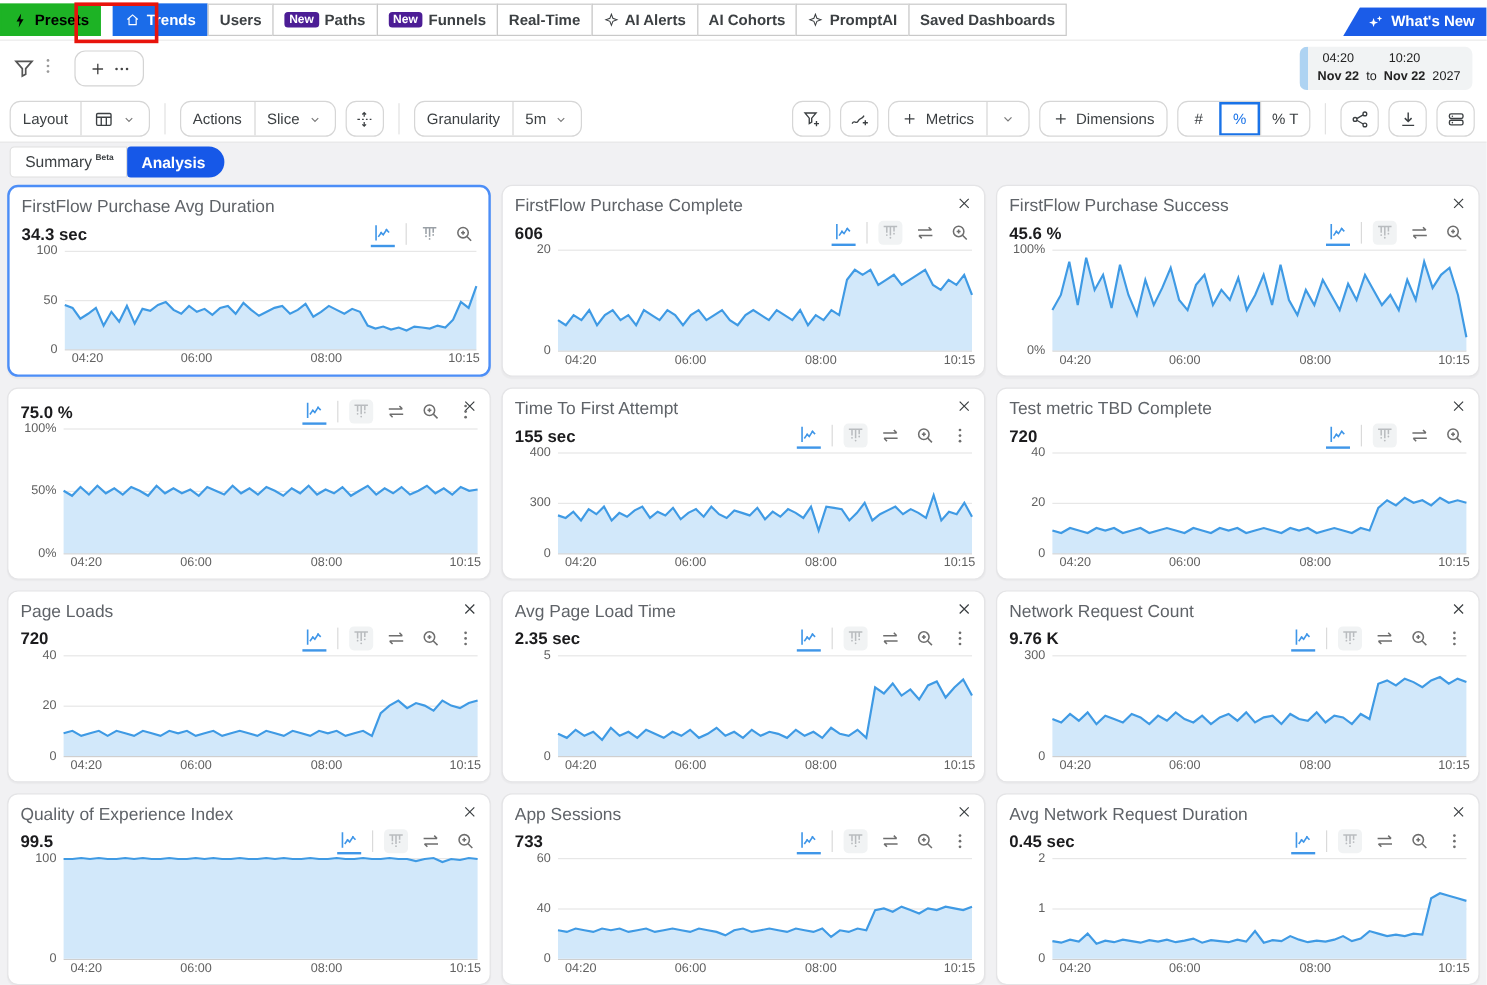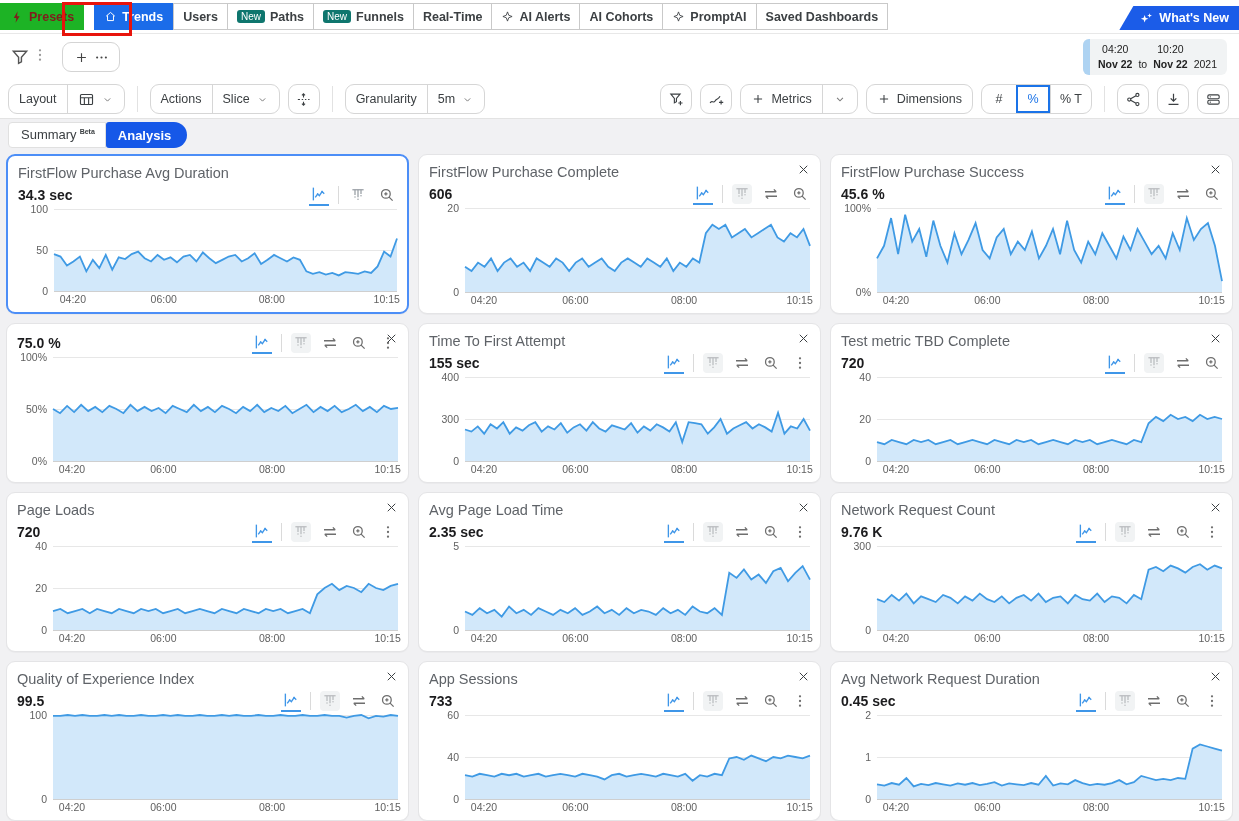--- a/index.html
+++ b/index.html
@@ -5,23 +5,23 @@
   * { margin:0; padding:0; box-sizing:border-box; }
   html,body { width:1239px; height:821px; background:#fff; overflow:hidden;
     font-family:"Liberation Sans", sans-serif; color:#3c4043; }
 
   
   .nav { position:relative; height:34px; background:#fff; border-bottom:1px solid #e8e8e8;
     display:flex; align-items:center; padding:3px 0 3px 0; }
   .nav-item { height:27px; display:flex; align-items:center; gap:5px; padding:0 9px;
     border:1px solid #c9c9c9; margin-left:-1px; background:#fff; font-size:12.5px; font-weight:700;
     color:#3c4043; white-space:nowrap; cursor:pointer; }
-  .nav-item.green { background:#1db325; border-color:#1db325; color:#7f1d1d; margin-left:0; }
+  .nav-item.green { background:#1db325; border-color:#1db325; color:#000000; margin-left:0; }
   .nav-item.blue  { background:#1b6ce9; border-color:#1b6ce9; color:#fff; margin-left:10px; margin-right:1px; }
-  .badge { background:#0f766e; color:#fff; font-size:10px; font-weight:400; border-radius:3px;
+  .badge { background:#4c1d95; color:#fff; font-size:10px; font-weight:700; border-radius:3px;
     padding:1.5px 4px; line-height:1;text-align:center; }
   .icon { display:inline-flex; align-items:center; justify-content:center; }
   .icon svg { display:block; }
   .annotation { position:absolute; left:62px; top:2px; width:70px; height:34px;
     border:3px solid #e8140c; pointer-events:none; z-index:20; }
   .whats-new { margin-left:auto; height:24px; background:#1b5ce8; color:#fff; font-size:12.5px;
     font-weight:700; display:flex; align-items:center; gap:5px; padding:0 10px 0 20px;
     clip-path:polygon(14px 0, 100% 0, 100% 100%, 0 100%); align-self:flex-end; cursor:pointer; }
 
   
@@ -276,21 +276,21 @@
   <div class="date-range">
     <div class="date-strip"></div>
     <div class="date-grid">
       <span class="t">04:20</span>
       <span></span>
       <span class="t">10:20</span>
       <span></span>
       <b class="t">Nov 22</b>
       <span>to</span>
       <b class="t">Nov 22</b>
-      <span>2021</span>
+      <span>2027</span>
     </div>
   </div>
 </div>
 
 <div class="toolbar">
   <div class="tb-group">
     <div class="tb-seg">
         <span>Layout</span>
       </div>
     <div class="tb-seg">

